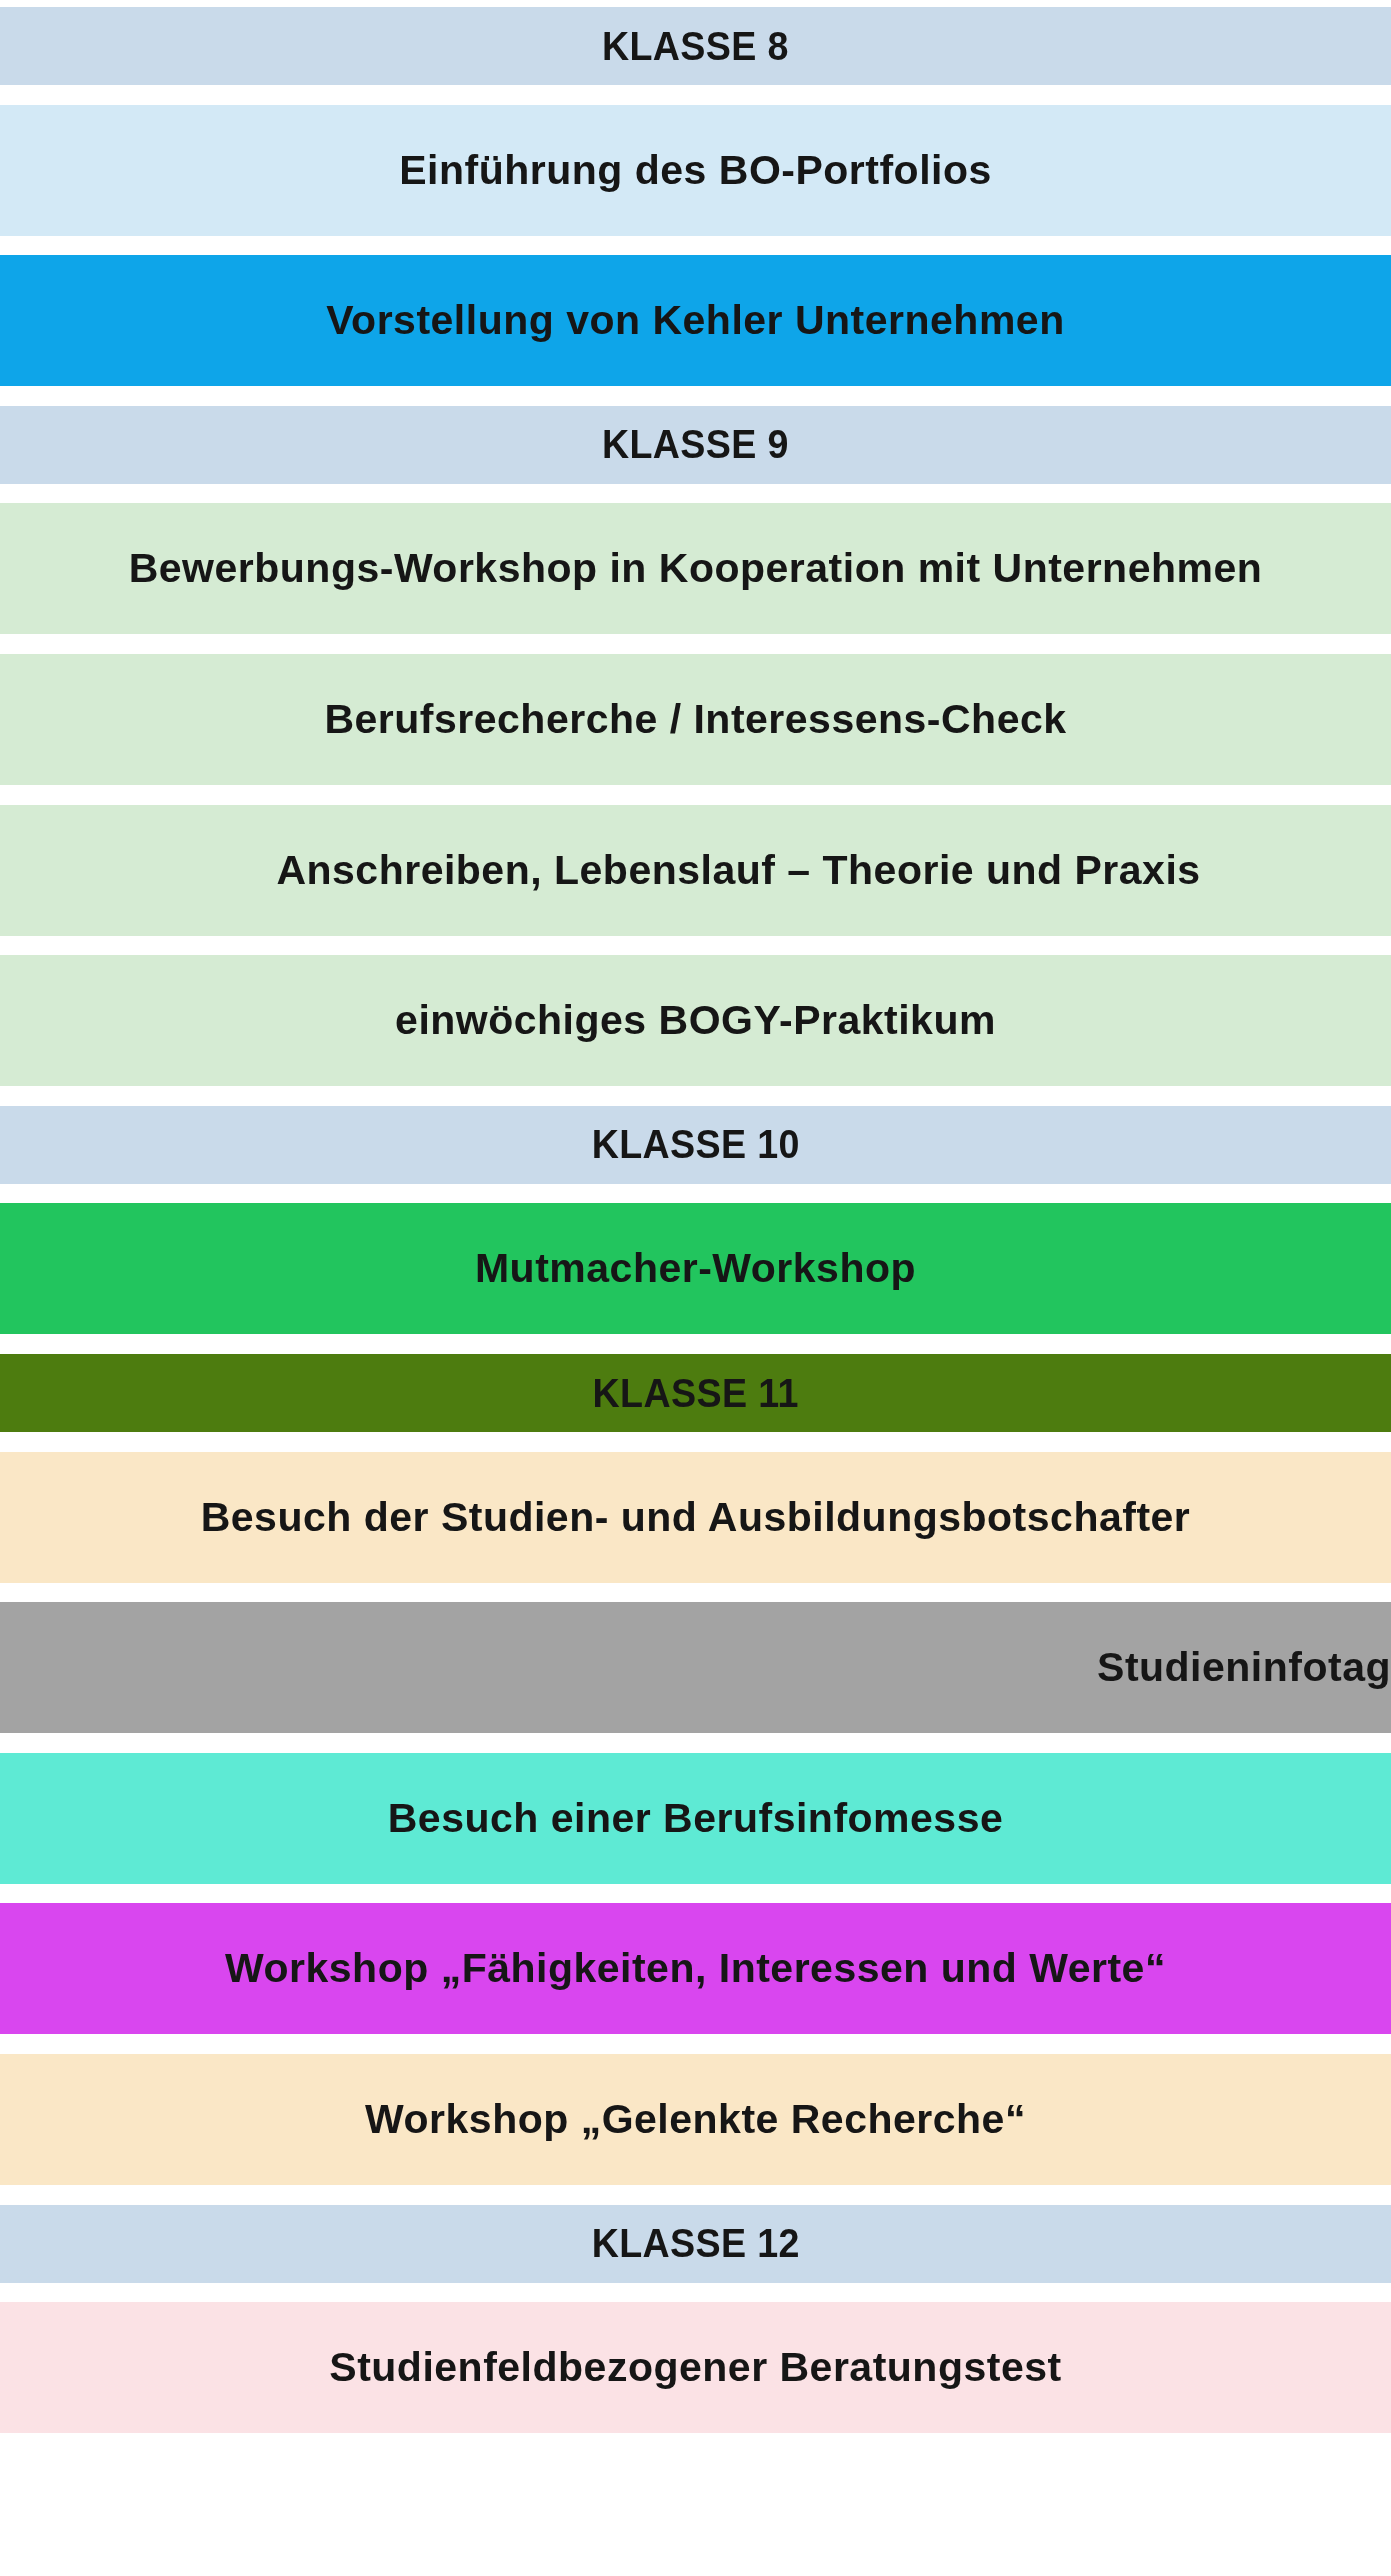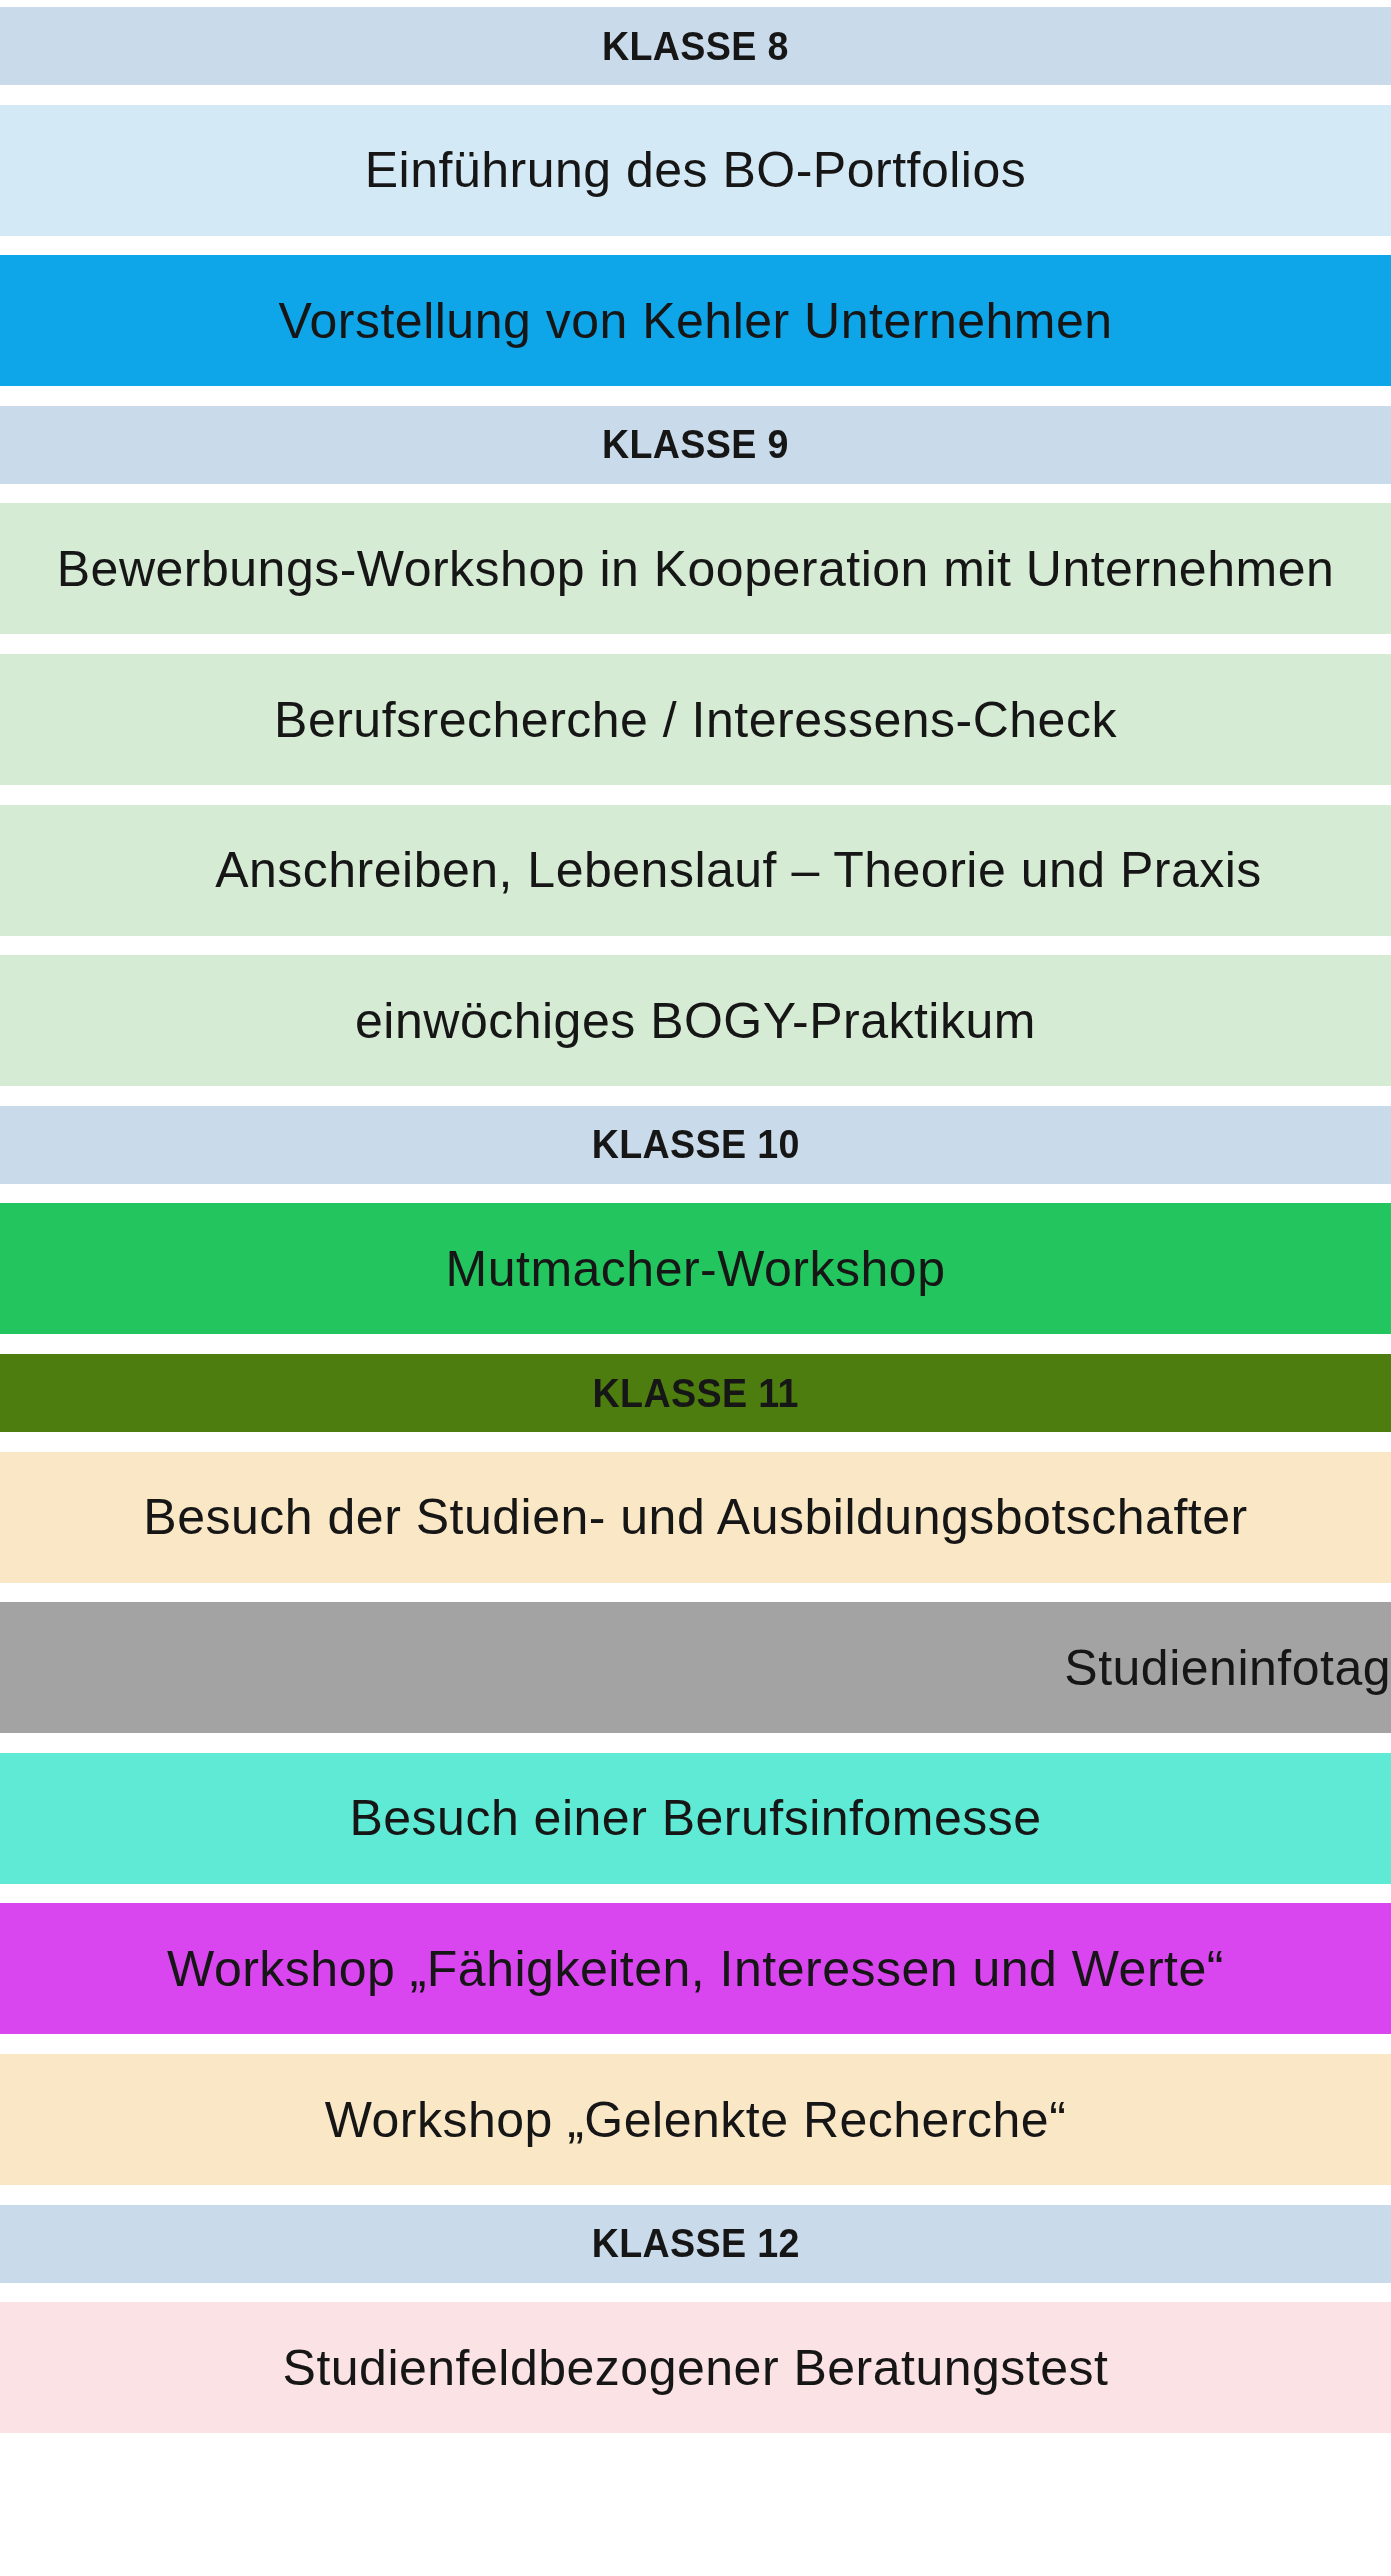--- a/index.html
+++ b/index.html
@@ -37,22 +37,22 @@
     font-size: 40px;
     letter-spacing: 0.4px;
     transform: scaleX(0.94);
     transform-origin: center;
     white-space: nowrap;
   }
   .row.item {
     height: 131px;
   }
   .row.item .row-label {
-    font-weight: 400;
-    font-size: 50px;
+    font-weight: 700;
+    font-size: 41px;
     letter-spacing: 0.5px;
     white-space: nowrap;
   }
 </style>
 </head>
 <body>
 
 <div class="timeline">
     <div class="row header" style="background: rgb(201, 218, 234);">
       <span class="row-label">KLASSE 8</span>

